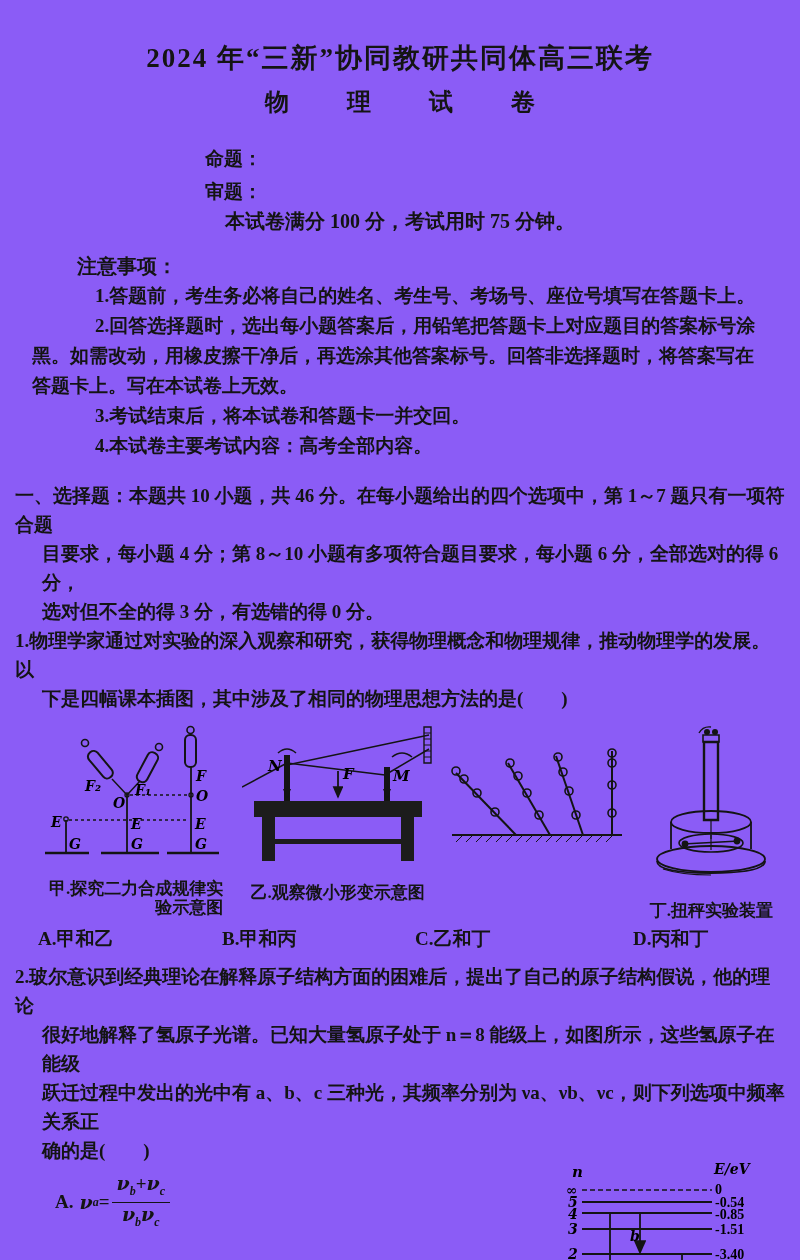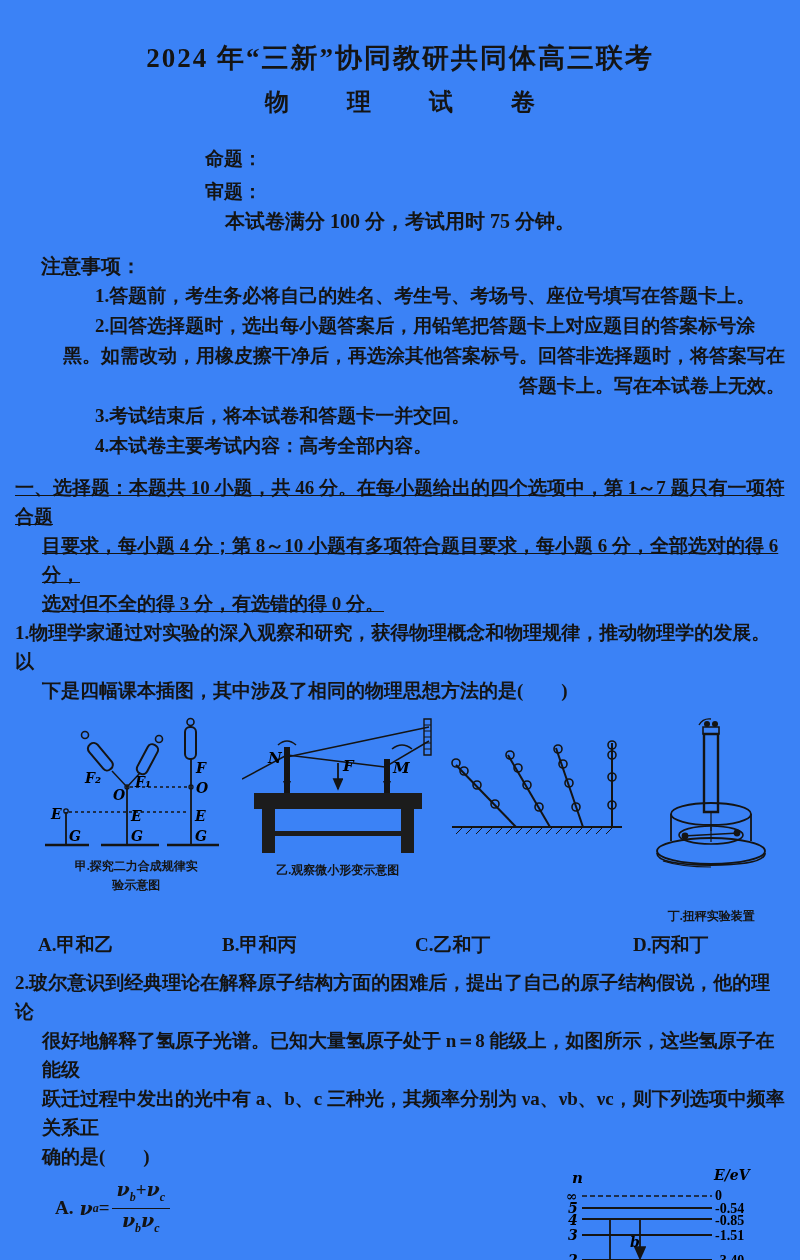--- a/index.html
+++ b/index.html
@@ -1,40 +1,40 @@
 <!DOCTYPE html>
 <html><head>
 <meta charset="utf-8">
 <style>
   html,body{margin:0;padding:0;background:#e8e8e8;}
   .page{
-    position:relative;width:800px;height:1260px;margin:0 auto;background:#3b82f6;
+    position:relative;width:800px;height:1260px;margin:0 auto;background:#8b5cf6;
     font-family:"Liberation Serif","DejaVu Serif",serif;color:#141414;
     font-weight:600;overflow:hidden;
   }
   .inner{padding:40px 15px 0 15px;}
   .title{font-size:27px;font-weight:800;text-align:center;letter-spacing:2px;}
   .subtitle{font-size:24px;font-weight:800;text-align:center;letter-spacing:26px;margin-top:10px;text-indent:26px;}
   .credits{margin:24px 0 0 190px;font-size:19px;line-height:33px;font-weight:700;}
   .summary{text-align:center;font-size:20px;font-weight:700;}
   .notice{margin-top:16px;}
-  .notice-heading{margin-left:26px;font-size:20px;font-weight:800;line-height:30px;}
+  .notice-heading{margin-left:62px;font-size:20px;font-weight:800;line-height:30px;}
   .n-line{font-size:19px;line-height:30px;}
   .n-indent{margin-left:80px;}
-  .n-flush{margin-left:17px;text-align:right;}
-  .sec{margin-top:12px;text-decoration:underline;}
+  .n-flush{margin-left:17px;}
+  .sec{margin-top:20px;}
   .q-line,.s-line{font-size:19px;line-height:29px;}
   .l-first{margin-left:0px;}
   .l-cont{margin-left:27px;}
   
   .figrow{display:flex;margin:10px 0 0 18px;align-items:flex-start;}
   .figcell{display:flex;flex-direction:column;align-items:center;}
   .figcell svg{display:block;}
-  .figcap{font-size:12px;font-weight:800;line-height:19px;text-align:center;margin-top:4px;}
-  .w1{width:210px;} .w2{width:200px;} .w3{width:205px;} .w4{width:150px;gap:28px;}
+  .figcap{font-size:17px;font-weight:800;line-height:19px;text-align:right;margin-top:18px;}
+  .w1{width:210px;} .w2{width:200px;} .w3{width:205px;} .w4{width:150px;}
   
   .optrow{position:relative;height:32px;margin-top:6px;font-size:19px;}
   .optrow span{position:absolute;top:0;}
   
   .q2wrap{position:relative;min-height:175px;}
   .q2opts{margin-left:40px;padding-top:8px;}
   .mline{font-size:19px;margin-bottom:9px;display:flex;align-items:center;}
   .mline .olabel{margin-right:6px;}
   .mvar{font-style:italic;font-family:"DejaVu Serif",serif;}
   sub{font-size:12px;font-style:italic;}

